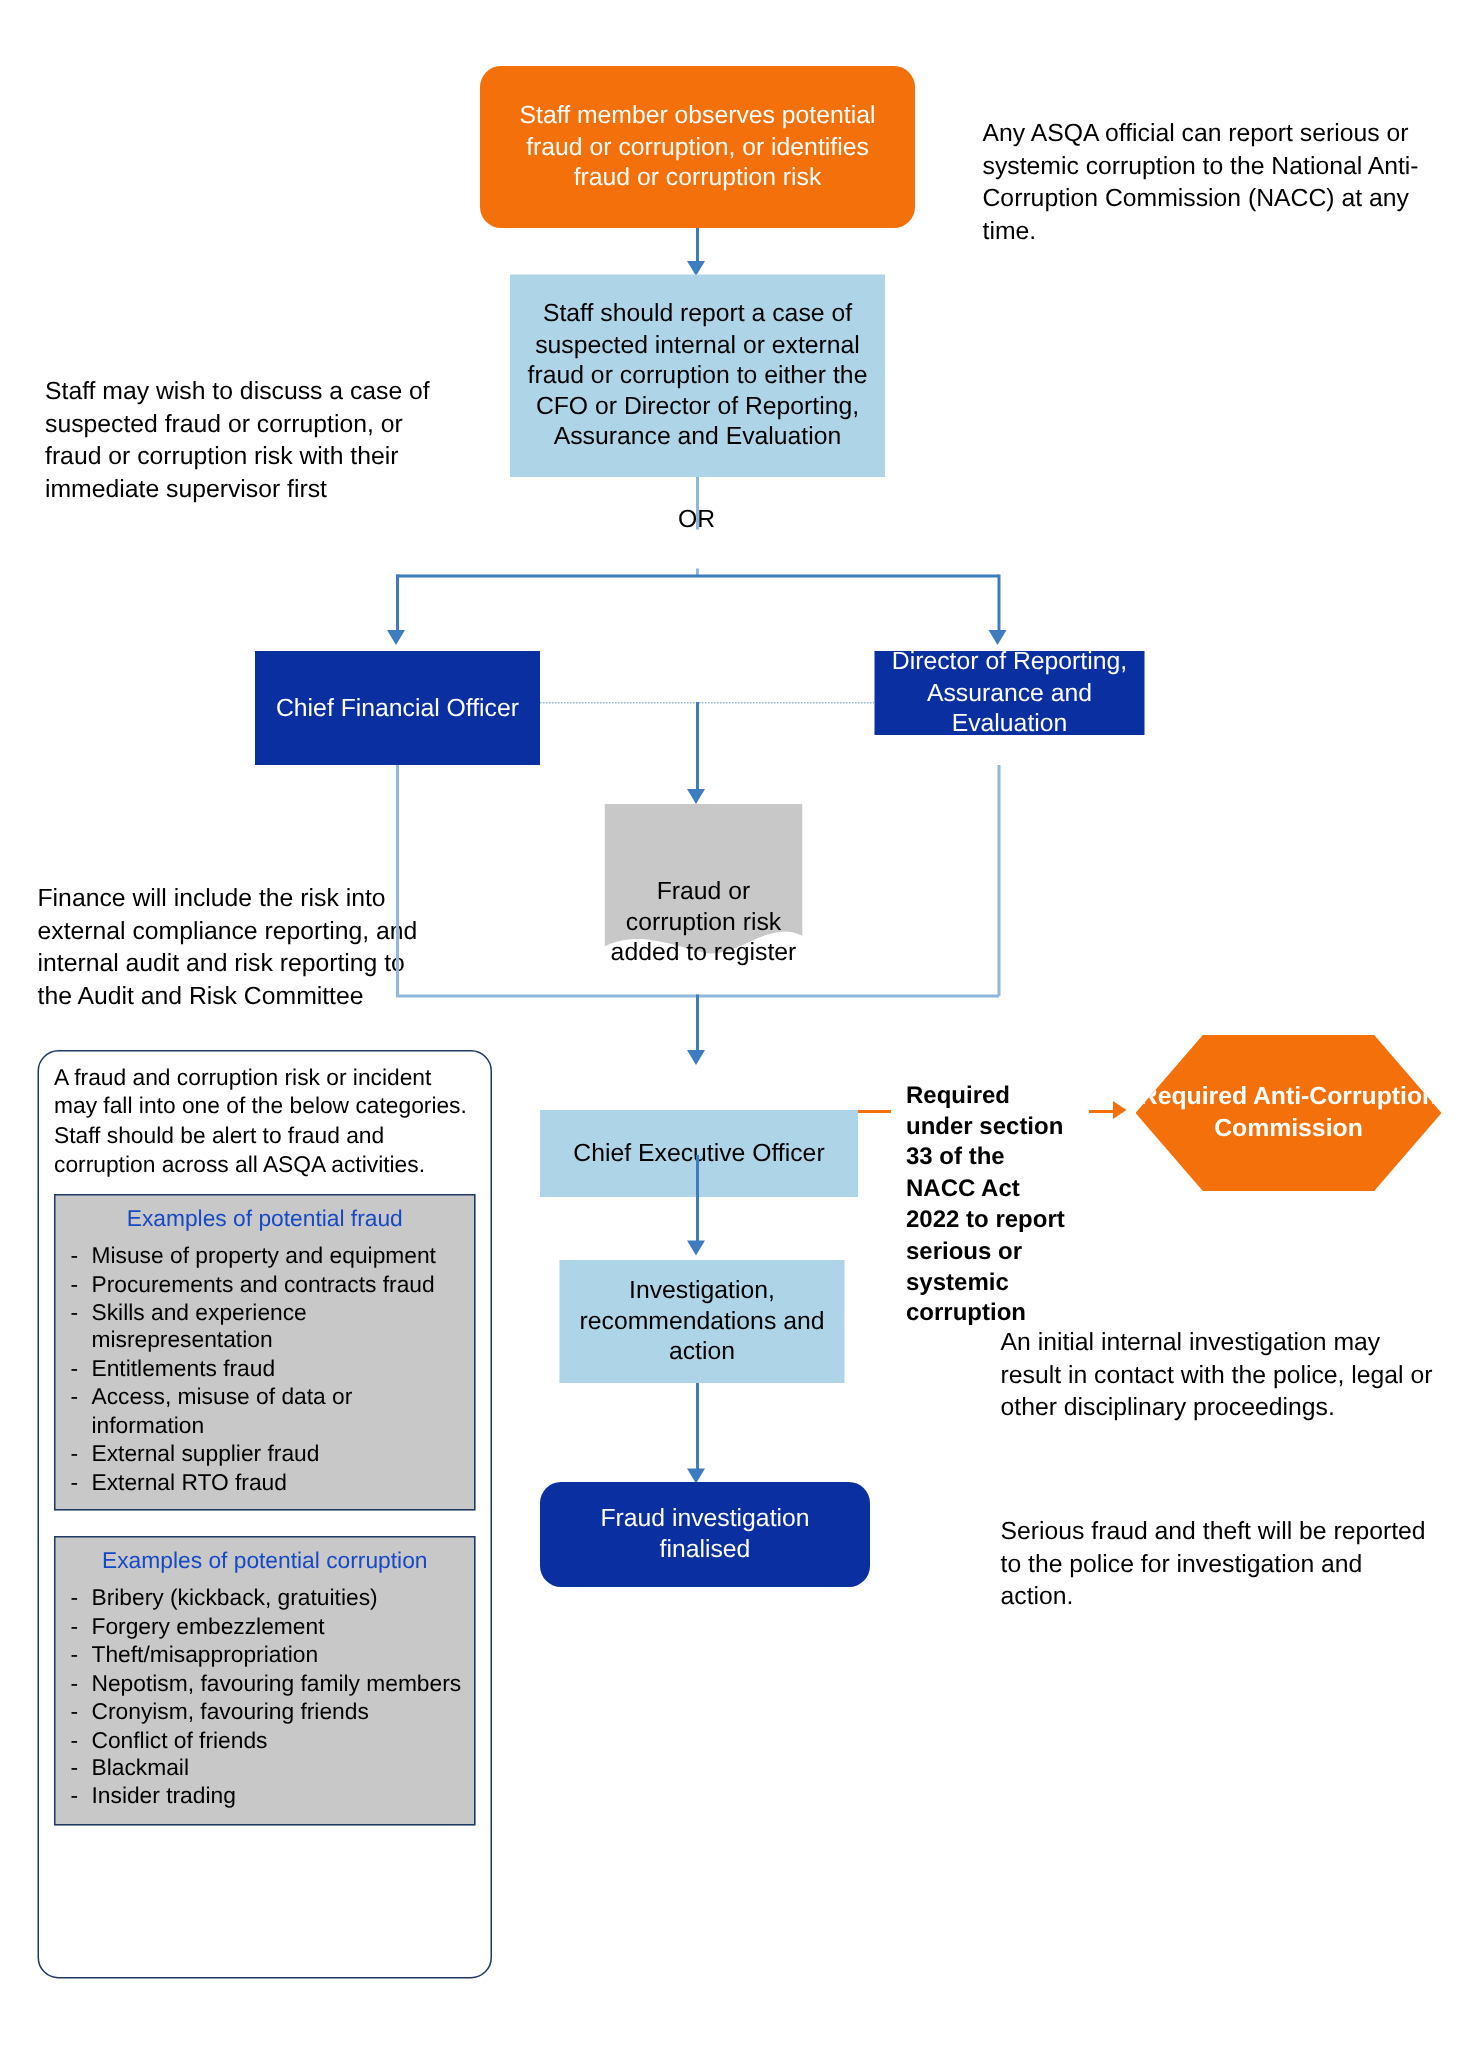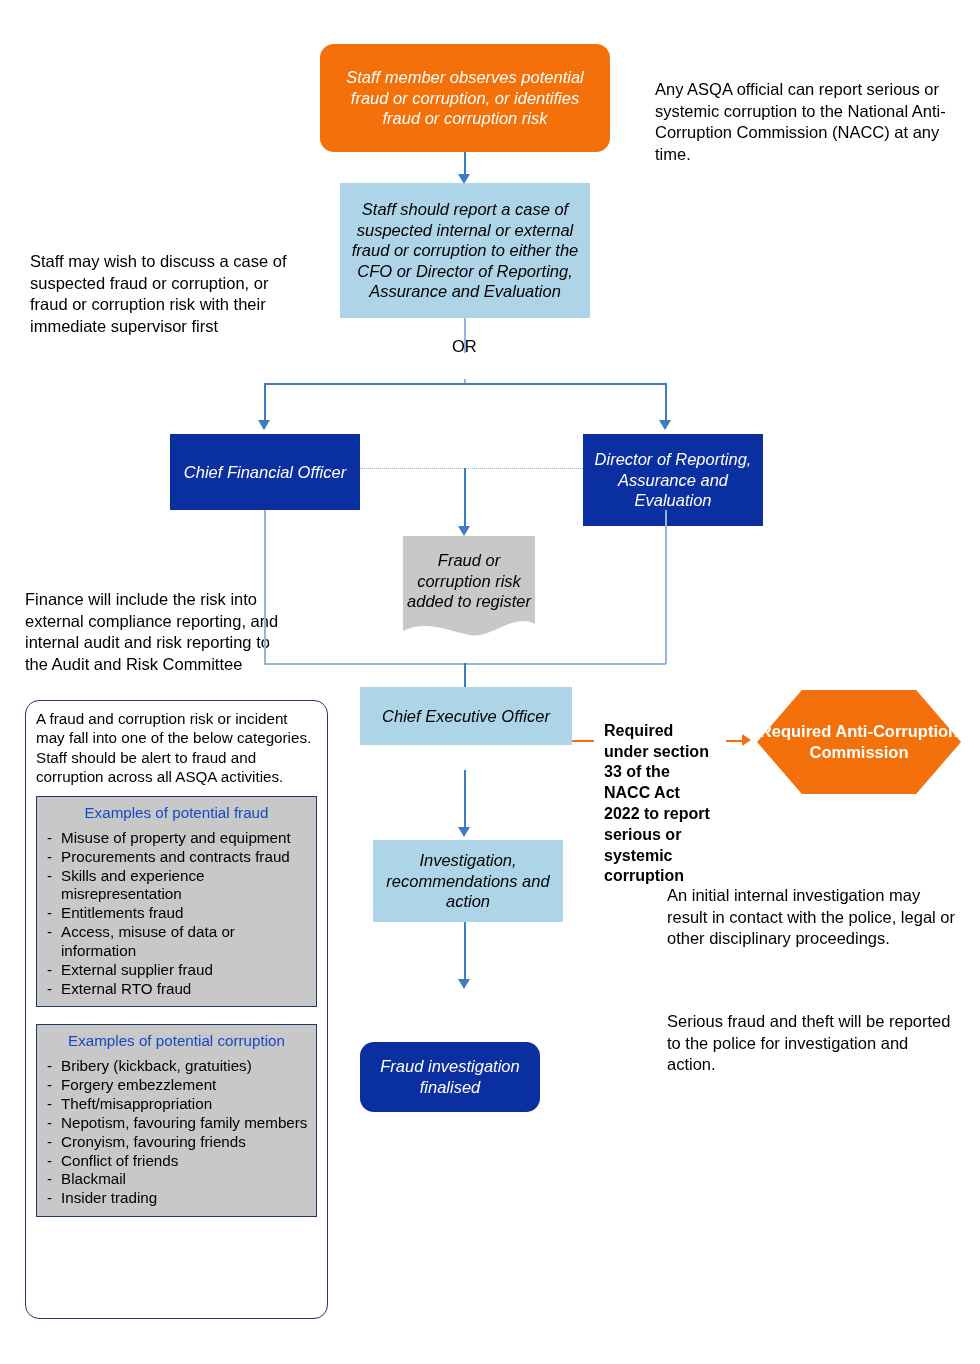--- a/index.html
+++ b/index.html
@@ -16,21 +16,20 @@
   }
   .abs{position:absolute;box-sizing:border-box;}
 
   
   .box{
     display:flex;
     align-items:center;
     justify-content:center;
     text-align:center;
     line-height:1.25;
-    font-style:italic;
   }
   .box-orange{
     background:#F4700A;
     color:#ffffff;
     border-radius:14px;
     font-size:16.5px;
   }
   .box-lightblue{
     background:#ADD4E7;
     color:#000000;
@@ -44,20 +43,21 @@
   .box-darkblue-round{
     background:#0A2FA0;
     color:#ffffff;
     border-radius:14px;
     font-size:16.5px;
   }
   .box-doc{
     color:#000000;
     font-size:16.5px;
     padding-bottom:18px;
+    margin-top:34px;
   }
 
   
   .note{
     font-size:16.5px;
     line-height:1.30;
     color:#000000;
     white-space:pre-line;
   }
   .note-bold{
@@ -179,21 +179,21 @@
   <div class="abs ln-h" style="left:264px;top:383px;width:402px;"></div>
   <div class="abs ln-v" style="left:264px;top:383px;height:38px;"></div>
   <div class="abs arrow-down" style="left:258px;top:420px;"></div>
   <div class="abs ln-v" style="left:665px;top:383px;height:38px;"></div>
   <div class="abs arrow-down" style="left:659px;top:420px;"></div>
 
   <div class="abs box box-darkblue" style="left:170px;top:434px;width:190px;height:76px;padding:0 10px;">
     <span>Chief Financial Officer</span>
   </div>
 
-  <div class="abs box box-darkblue" style="left:583px;top:434px;width:180px;height:92px;padding:0 8px;">
+  <div class="abs box box-darkblue" style="left:583px;top:434px;width:180px;height:56px;padding:0 8px;">
     <span>Director of Reporting, Assurance and Evaluation</span>
   </div>
 
   <div class="abs dotted-h" style="left:360px;top:468px;width:223px;"></div>
 
   <div class="abs ln-v" style="left:464px;top:468px;height:60px;"></div>
   <div class="abs arrow-down" style="left:458px;top:526px;"></div>
 
   <svg class="abs" style="left:403px;top:536px;width:132px;height:108px;" viewBox="0 0 132 108">
     <path d="M0,0 L132,0 L132,88 C110,76 88,104 66,99 C44,94 22,84 0,95 Z" fill="#C8C8C8"></path>
@@ -205,21 +205,21 @@
   <div class="abs note" style="left:25px;top:568px;width:260px;">
     <span>Finance will include the risk into external compliance reporting, and internal audit and risk reporting to the Audit and Risk Committee</span>
   </div>
 
   <div class="abs ln-v-pale" style="left:264px;top:510px;height:154px;"></div>
   <div class="abs ln-v-pale" style="left:665px;top:510px;height:154px;"></div>
   <div class="abs ln-h-pale" style="left:264px;top:663px;width:402px;"></div>
   <div class="abs ln-v" style="left:464px;top:663px;height:38px;"></div>
   <div class="abs arrow-down" style="left:458px;top:700px;"></div>
 
-  <div class="abs box box-lightblue" style="left:360px;top:687px;width:212px;height:58px;padding:0 8px;">
+  <div class="abs box box-lightblue" style="left:360px;top:740px;width:212px;height:58px;padding:0 8px;">
     <span>Chief Executive Officer</span>
   </div>
 
   <div class="abs ln-h-orange" style="left:572px;top:740px;width:22px;"></div>
   <div class="abs note-bold" style="left:604px;top:700px;width:110px;">
     <span>Required under section 33 of the NACC Act 2022 to report serious or systemic corruption</span>
   </div>
   <div class="abs ln-h-orange" style="left:726px;top:740px;width:18px;"></div>
   <div class="abs arrow-right-orange" style="left:742px;top:734px;"></div>
 
@@ -230,21 +230,21 @@
   <div class="abs ln-v" style="left:464px;top:770px;height:58px;"></div>
   <div class="abs arrow-down" style="left:458px;top:827px;"></div>
 
   <div class="abs box box-lightblue" style="left:373px;top:840px;width:190px;height:82px;padding:0 8px;">
     <span>Investigation, recommendations and action</span>
   </div>
 
   <div class="abs ln-v" style="left:464px;top:922px;height:58px;"></div>
   <div class="abs arrow-down" style="left:458px;top:979px;"></div>
 
-  <div class="abs box box-darkblue-round" style="left:360px;top:1042px;width:180px;height:70px;padding:0 10px;">
+  <div class="abs box box-darkblue-round" style="left:360px;top:988px;width:220px;height:70px;padding:0 10px;">
     <span>Fraud investigation finalised</span>
   </div>
 
   <div class="abs note" style="left:667px;top:864px;width:290px;">
     <span>An initial internal investigation may result in contact with the police, legal or other disciplinary proceedings.</span>
   </div>
   <div class="abs note" style="left:667px;top:990px;width:290px;">
     <span>Serious fraud and theft will be reported to the police for investigation and action.</span>
   </div>
 

